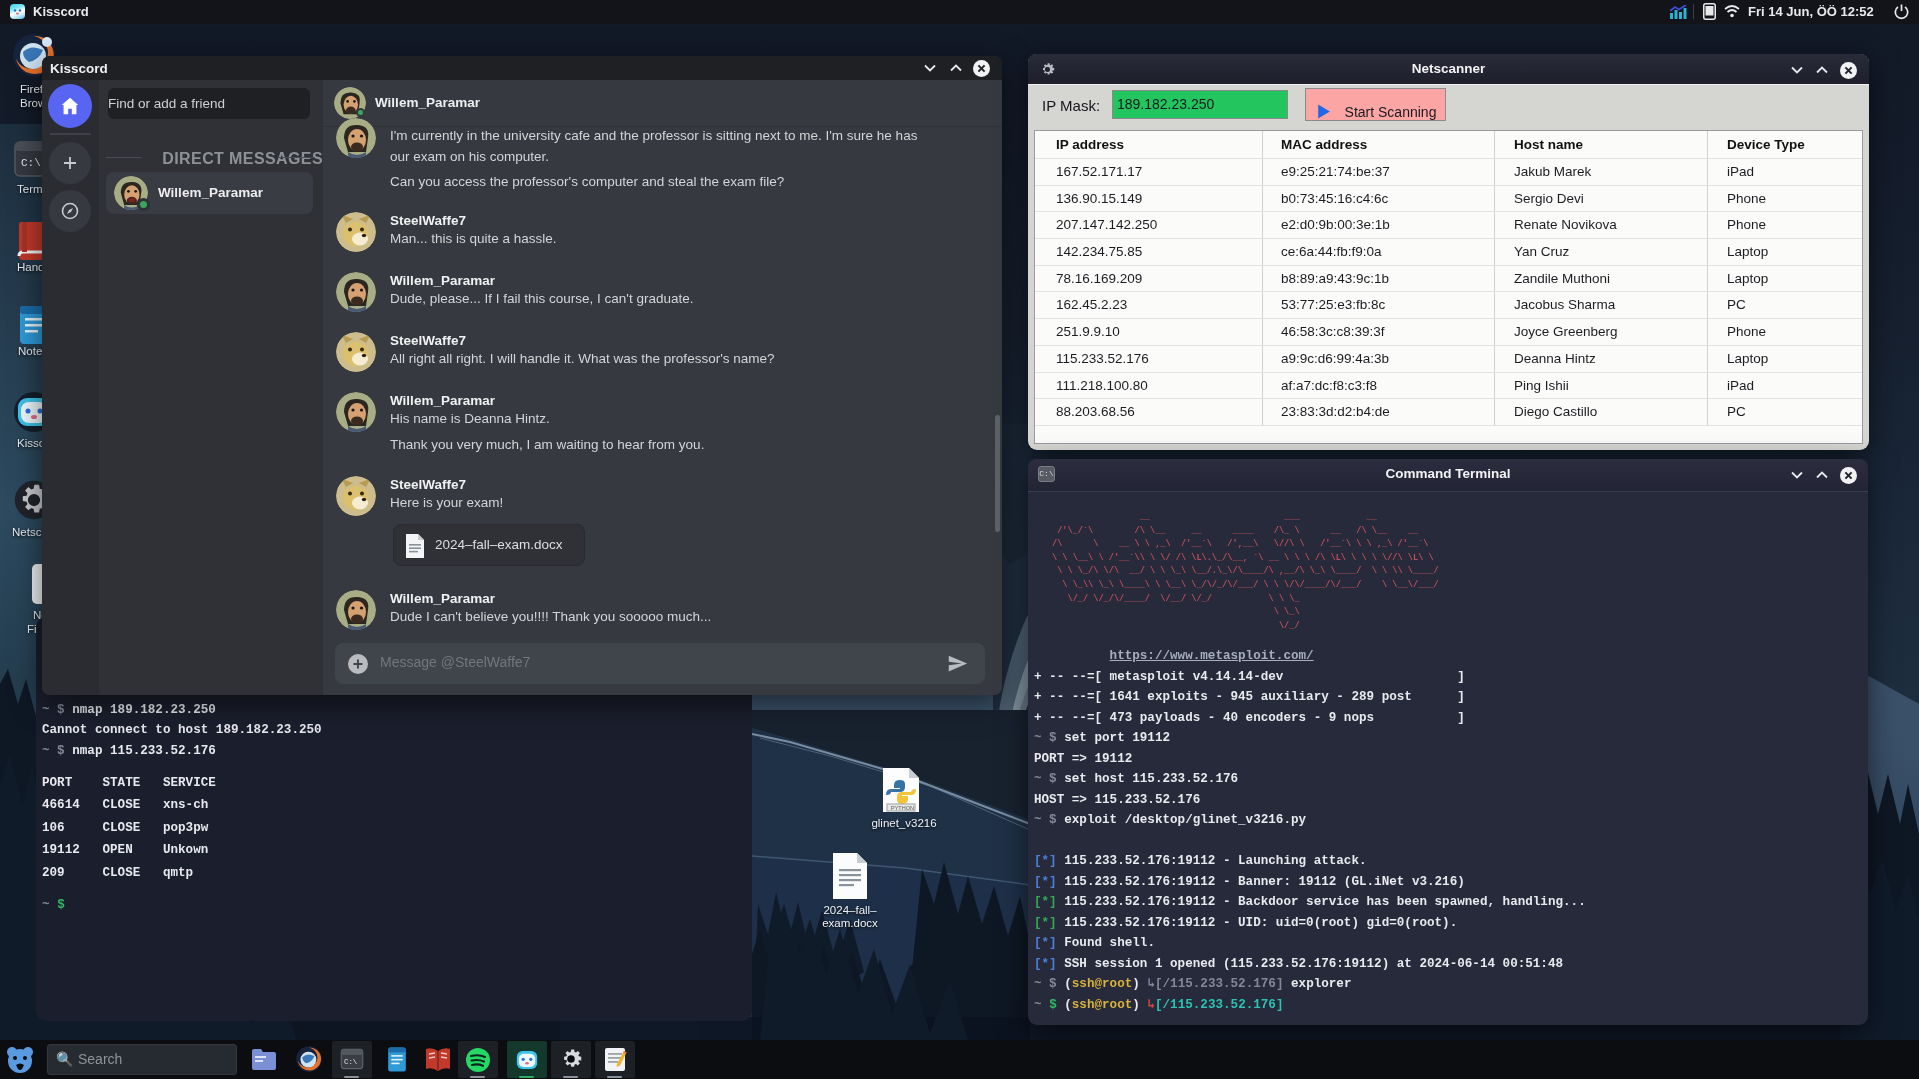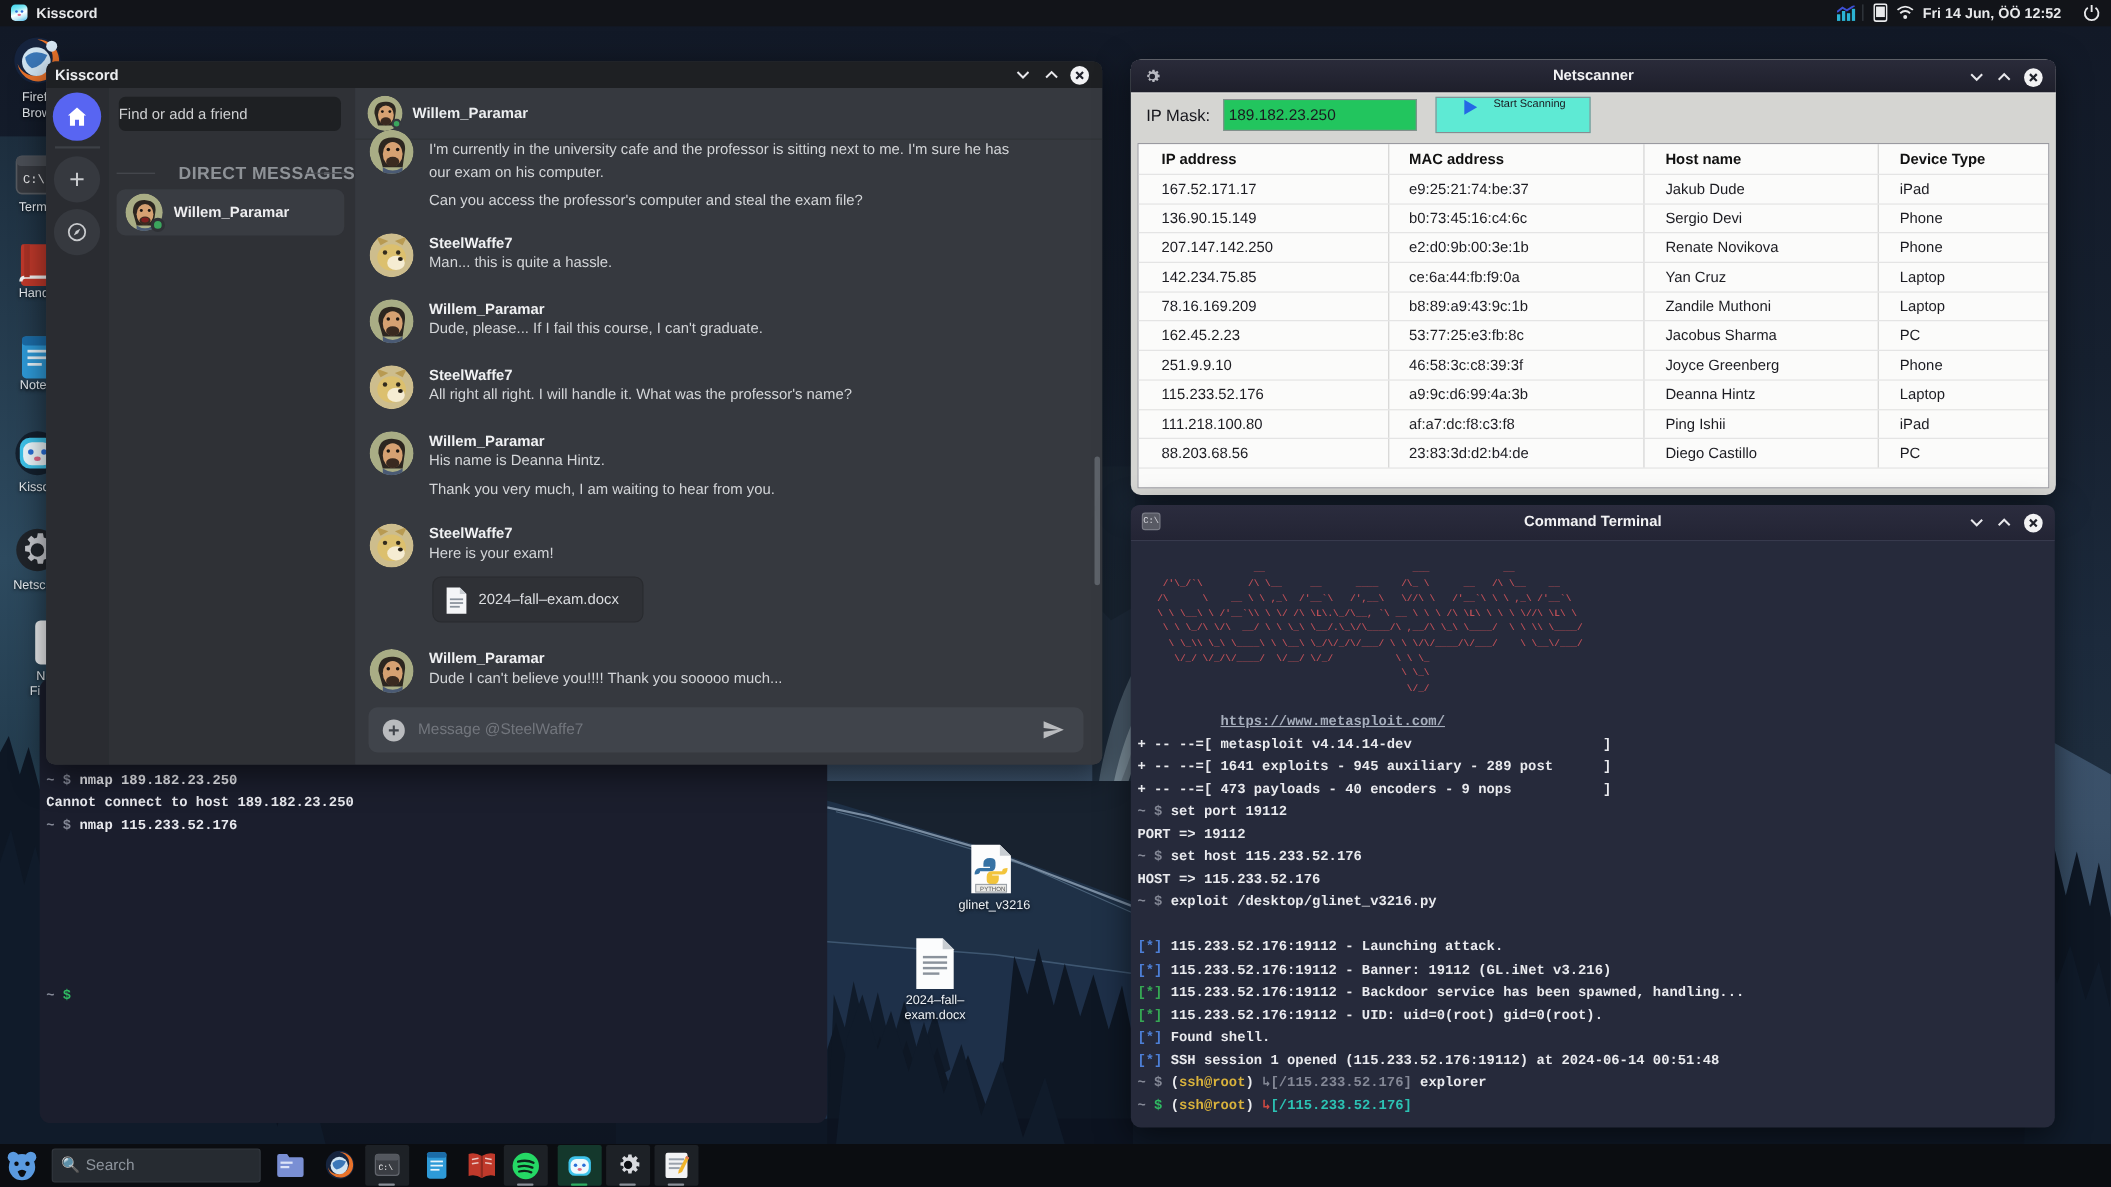--- a/index.html
+++ b/index.html
@@ -64,21 +64,21 @@
   #kc-input { position:absolute; left:12px; top:563px; width:650px; height:41px; background:#40444b; border-radius:8px; }
   #kc-plus { position:absolute; left:12px; top:10px; }
 
   
   #ns { left:1028px; top:54px; width:841px; height:396px; background:#d5d5d2; }
   #ns-tbar { background:linear-gradient(180deg,#2a2b3a,#1e1f2b); height:31px; border-bottom:1px solid #f0f0f0; }
   .ttitle { position:absolute; left:0; right:0; top:7px; text-align:center; color:#f2f2f4; font-size:13.5px; font-weight:bold; }
   #ns-tool { position:absolute; left:0; top:32px; width:841px; height:36px; }
   #ns-lbl { position:absolute; left:14px; top:11px; font-size:15px; color:#16161c; }
   #ns-input { position:absolute; left:84px; top:4px; width:176px; height:29px; background:#22c55e; border:1px solid #8a8a90; font-size:14px; color:#1a1a20; line-height:27px; padding-left:4px; font-family:"Liberation Sans",sans-serif; }
-  #ns-btn { position:absolute; left:277px; top:2px; width:141px; height:33px; background:#5eead4; border:1px solid #8a8a90; font-size:10px; color:#1a1a20; display:flex; align-items:flex-start; justify-content:center; }
+  #ns-btn { position:absolute; left:277px; top:2px; width:141px; height:33px; background:#fca5a5; border:1px solid #8a8a90; font-size:14px; color:#1a1a20; display:flex; align-items:flex-end; justify-content:center; }
   #ns-table { position:absolute; left:6px; top:76px; width:829px; height:314px; background:#fbfbfa; border:1px solid #9a9aa0; overflow:hidden; }
   .nsrow { position:relative; height:26.7px; border-bottom:1px solid #e2e2e2; font-size:13.5px; color:#1c1c22; }
   .nsrow div { position:absolute; top:5px; white-space:nowrap;margin-left:12px; }
   .nshead { height:28px; font-weight:bold; color:#111; }
   .nshead div { top:6px; }
   .c1 { left:9px; } .c2 { left:234px; } .c3 { left:467px; } .c4 { left:680px; }
   .nsrow::before, .nsrow::after { content:""; position:absolute; top:0; bottom:0; width:1px; background:#d0d0d0; }
   .nsrow::before { left:227px; box-shadow:232px 0 0 #d0d0d0; }
   .nsrow::after { left:672px; }
 
@@ -252,20 +252,25 @@
     <svg class="abs" style="left:1894px;top:4px" width="15" height="16" viewBox="0 0 15 16">
       <path d="M4 3 A6.2 6.2 0 1 0 11 3" stroke="#e8e9eb" stroke-width="1.7" fill="none"></path>
       <path d="M7.5 0.5 L7.5 7" stroke="#e8e9eb" stroke-width="1.7"></path>
     </svg>
   </div>
 
   <div class="abs" id="lterm">
     <pre style="left:6px; top:83px; line-height:20.3px"><span class="dim">~ $ </span>nmap 189.182.23.250
 Cannot connect to host 189.182.23.250
 <span class="dim">~ $ </span>nmap 115.233.52.176</pre>
+    <pre style="left:6px; top:155px; line-height:22.4px">PORT    STATE   SERVICE
+46614   CLOSE   xns-ch
+106     CLOSE   pop3pw
+19112   OPEN    Unkown
+209     CLOSE   qmtp</pre>
     <pre style="left:6px; top:278px; line-height:20px"><span class="dim">~ </span><span class="grn">$</span></pre>
   </div>
 
   <div class="win" id="kc">
     <div id="kc-tbar">
       <span style="position:absolute;left:8px;top:5px;font-size:13.5px;font-weight:bold;color:#eceef0">Kisscord</span>
       <div class="tbtn" style="left:881px;top:5px">
           <svg width="14" height="14" viewBox="0 0 14 14">
             <path d="M2 4.5 L7 9.5 L12 4.5" stroke="#e8e8ec" stroke-width="1.8" fill="none"></path>
           </svg>
@@ -474,21 +479,21 @@
     <div id="ns-table">
       <div class="nsrow nshead">
           <div class="c1">IP address</div>
           <div class="c2">MAC address</div>
           <div class="c3">Host name</div>
           <div class="c4">Device Type</div>
         </div>
       <div class="nsrow">
           <div class="c1">167.52.171.17</div>
           <div class="c2">e9:25:21:74:be:37</div>
-          <div class="c3">Jakub Dude</div>
+          <div class="c3">Jakub Marek</div>
           <div class="c4">iPad</div>
         </div>
       <div class="nsrow">
           <div class="c1">136.90.15.149</div>
           <div class="c2">b0:73:45:16:c4:6c</div>
           <div class="c3">Sergio Devi</div>
           <div class="c4">Phone</div>
         </div>
       <div class="nsrow">
           <div class="c1">207.147.142.250</div>

